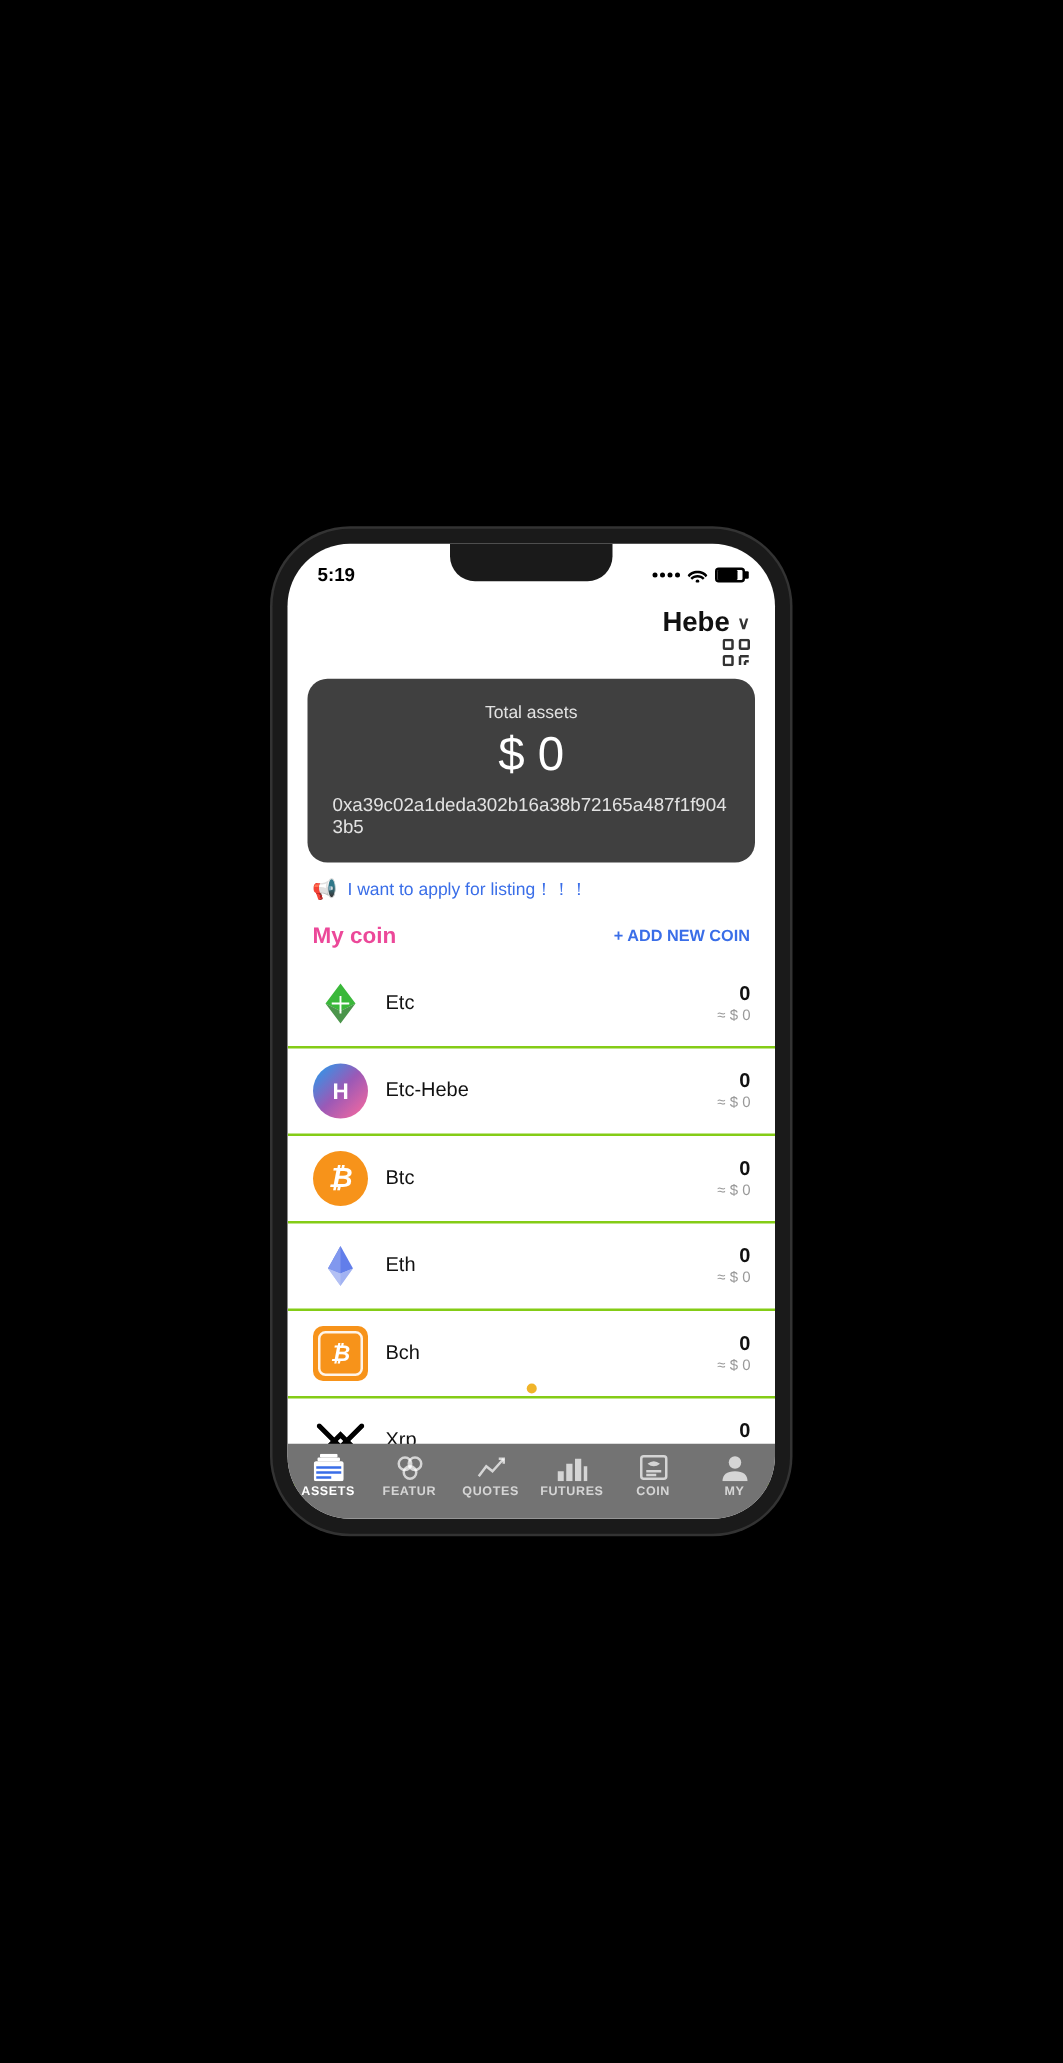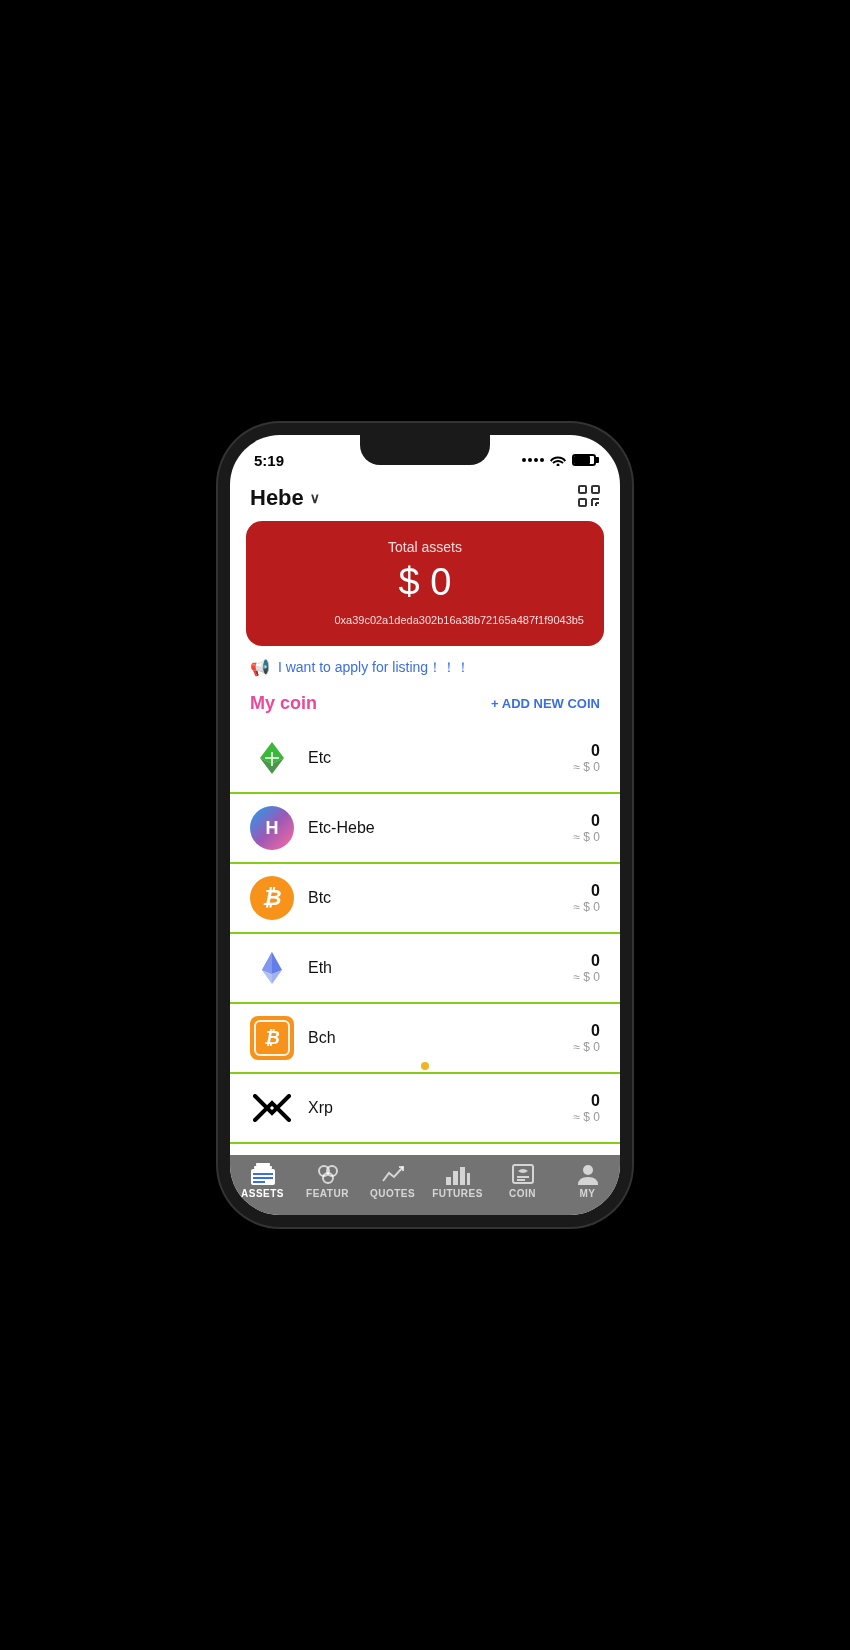--- a/index.html
+++ b/index.html
@@ -74,61 +74,62 @@
     }
     .battery-fill {
       width: 80%;
       height: 100%;
       background: #000;
       border-radius: 1px;
     }
     .header {
       display: flex;
       justify-content: space-between;
-      align-items: flex-start;
+      align-items: flex-end;
       padding: 6px 20px 10px;
+      flex-direction: column;
     }
     .header-title {
       display: flex;
       align-items: center;
       gap: 6px;
       font-size: 22px;
       font-weight: 700;
       color: #111;
     }
     .chevron-down {
       font-size: 14px;
       color: #333;
     }
     .header-icon {
       font-size: 20px;
       color: #333;
     }
     .asset-card {
       margin: 0 16px;
-      background: #b91c1c;
+      background: #404040;
       border-radius: 16px;
       padding: 18px 20px 20px;
       color: #fff;
     }
     .asset-label {
       font-size: 14px;
       color: rgba(255,255,255,0.85);
       text-align: center;
     }
     .asset-amount {
       font-size: 38px;
       font-weight: 300;
       text-align: center;
       margin: 6px 0 10px;
     }
     .asset-address {
-      font-size: 11px;
+      font-size: 15px;
       color: rgba(255,255,255,0.85);
-      text-align: right;
+      text-align: left;
       word-break: break-all;
     }
     .listing-bar {
       display: flex;
       align-items: center;
       gap: 8px;
       padding: 12px 20px;
       color: #3a6ee8;
       font-size: 14px;
     }

